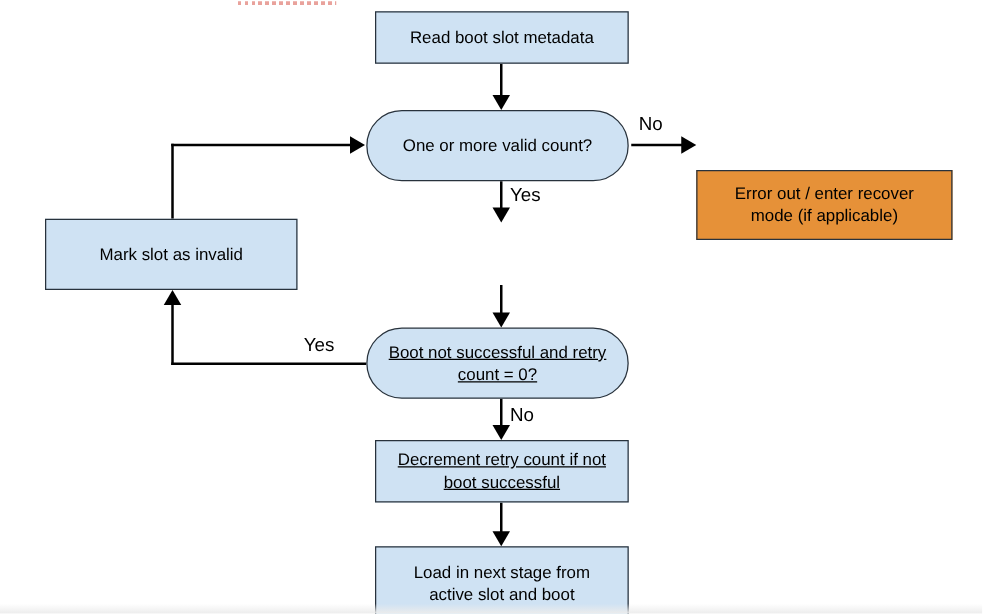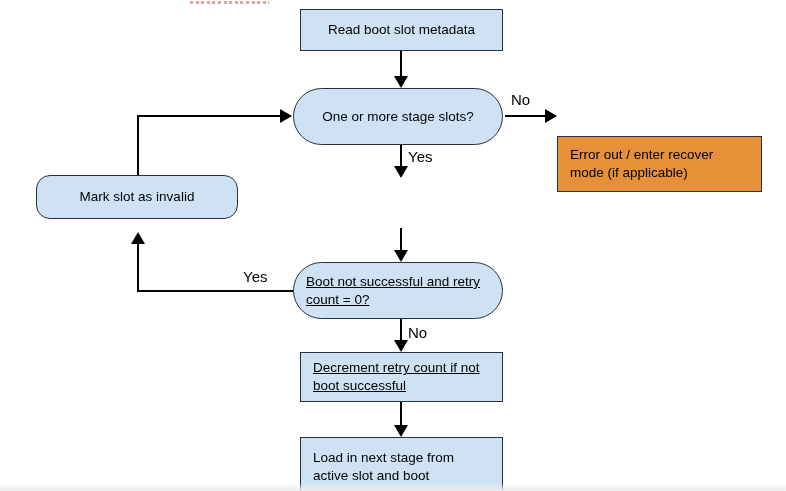--- a/index.html
+++ b/index.html
@@ -5,21 +5,21 @@
   html,body{margin:0;padding:0;background:#ffffff;}
   #canvas{
     position:relative;width:786px;height:491px;overflow:hidden;
     background:#ffffff;
     font-family:"Liberation Sans","DejaVu Sans",sans-serif;
     color:#000;
   }
   .node{
     position:absolute;box-sizing:border-box;
     display:flex;align-items:center;justify-content:center;
-    font-size:13.5px;line-height:1.3;
+    text-align:center;font-size:13.5px;line-height:1.3;
     background:#cfe2f3;border:1.6px solid #28323c;
     padding:2px 12px;
   }
   .oval{border-radius:29px;}
   .orange{background:#e69138;}
   .edge-label{
     position:absolute;font-size:15px;line-height:1;color:#000;
     background:transparent;white-space:nowrap;
   }
   .vline{position:absolute;width:2px;background:#000;}
@@ -38,21 +38,21 @@
     pointer-events:none;
   }
   
   #n-read{left:300px;top:9px;width:203px;height:42px;}
   #n-valid{left:293px;top:88px;width:210px;height:57px;}
   #n-error{left:557px;top:88px;width:205px;height:56px;margin-top:48px;}
   #n-choose{left:300px;top:178px;width:203px;height:50px;}
   #n-bootq{left:293px;top:262px;width:210px;height:57px;text-decoration:underline;}
   #n-decrement{left:300px;top:352px;width:203px;height:50px;text-decoration:underline;}
   #n-load{left:300px;top:437px;width:203px;height:60px;}
-  #n-mark{left:36px;top:175px;width:202px;height:44px;border-radius:14px;}
+  #n-mark{left:36px;top:175px;width:202px;height:57px;}
 </style>
 </head>
 <body>
 
 <div id="canvas">
 
   <div class="red-dots"></div>
 
   <div class="vline" style="left:400px;top:51px;height:27px;"></div>
   <div class="arr arr-down" style="left:394px;top:76px;"></div>
@@ -79,21 +79,21 @@
   <div class="vline" style="left:137px;top:242px;height:50px;"></div>
   <div class="arr arr-up" style="left:131px;top:232px;"></div>
   <div class="edge-label" style="left:243px;top:269px;">Yes</div>
 
   <div class="vline" style="left:137px;top:115px;height:60px;"></div>
   <div class="hline" style="left:137px;top:115px;width:144px;"></div>
   <div class="arr arr-right" style="left:280px;top:109px;"></div>
 
   <div id="n-read" class="node">Read boot slot metadata</div>
 
-  <div id="n-valid" class="node oval">One or more stage slots?</div>
+  <div id="n-valid" class="node oval">One or more valid count?</div>
 
   <div id="n-error" class="node orange">Error out / enter recover mode (if applicable)</div>
 
 
   <div id="n-bootq" class="node oval">Boot not successful and retry count = 0?</div>
 
   <div id="n-decrement" class="node">Decrement retry count if not boot successful</div>
 
   <div id="n-load" class="node">Load in next stage from active slot and boot</div>
 

